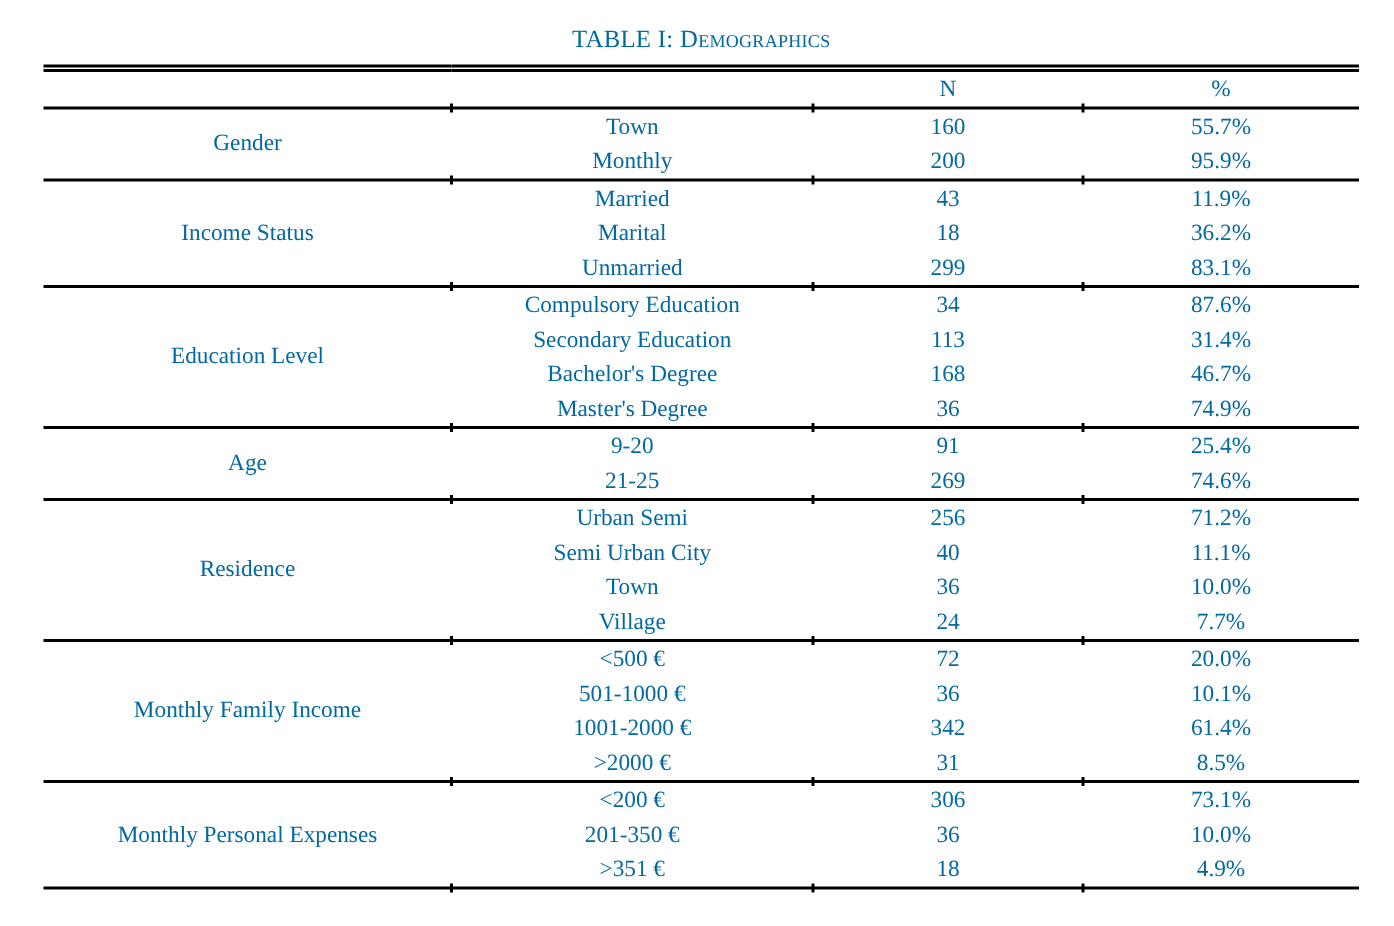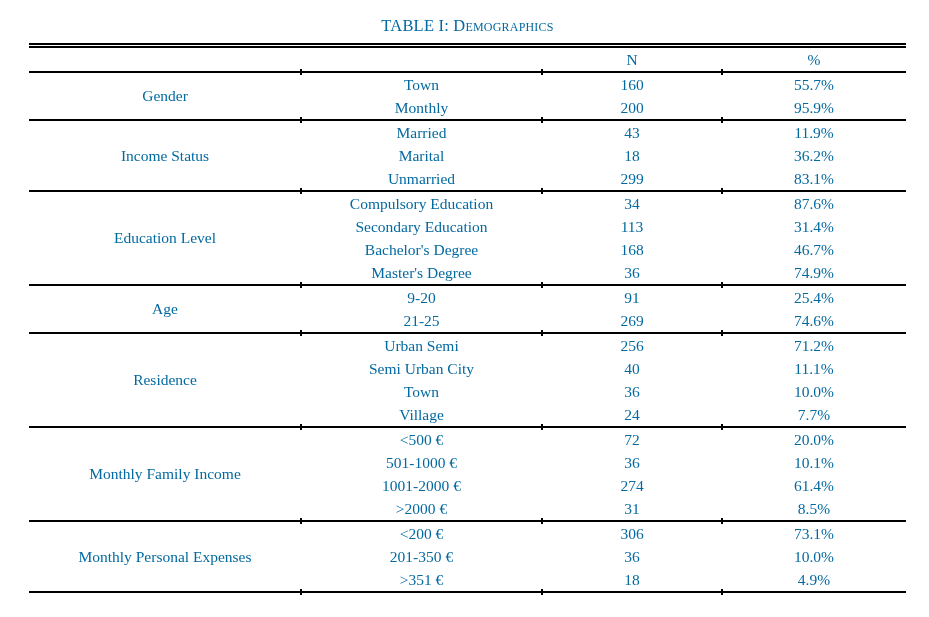--- a/index.html
+++ b/index.html
@@ -187,21 +187,21 @@
             <td class="tick">72</td>
             <td class="tick">20.0%</td>
           </tr>
           <tr>
             <td class="tick">501-1000 €</td>
             <td class="tick">36</td>
             <td class="tick">10.1%</td>
           </tr>
           <tr>
             <td class="tick">1001-2000 €</td>
-            <td class="tick">274</td>
+            <td class="tick">342</td>
             <td class="tick">61.4%</td>
           </tr>
           <tr>
             <td class="tick">&gt;2000 €</td>
             <td class="tick">31</td>
             <td class="tick">8.5%</td>
           </tr>
           <tr class="group-start">
             <td rowspan="3">Monthly Personal Expenses</td>
             <td class="tick">&lt;200 €</td>

